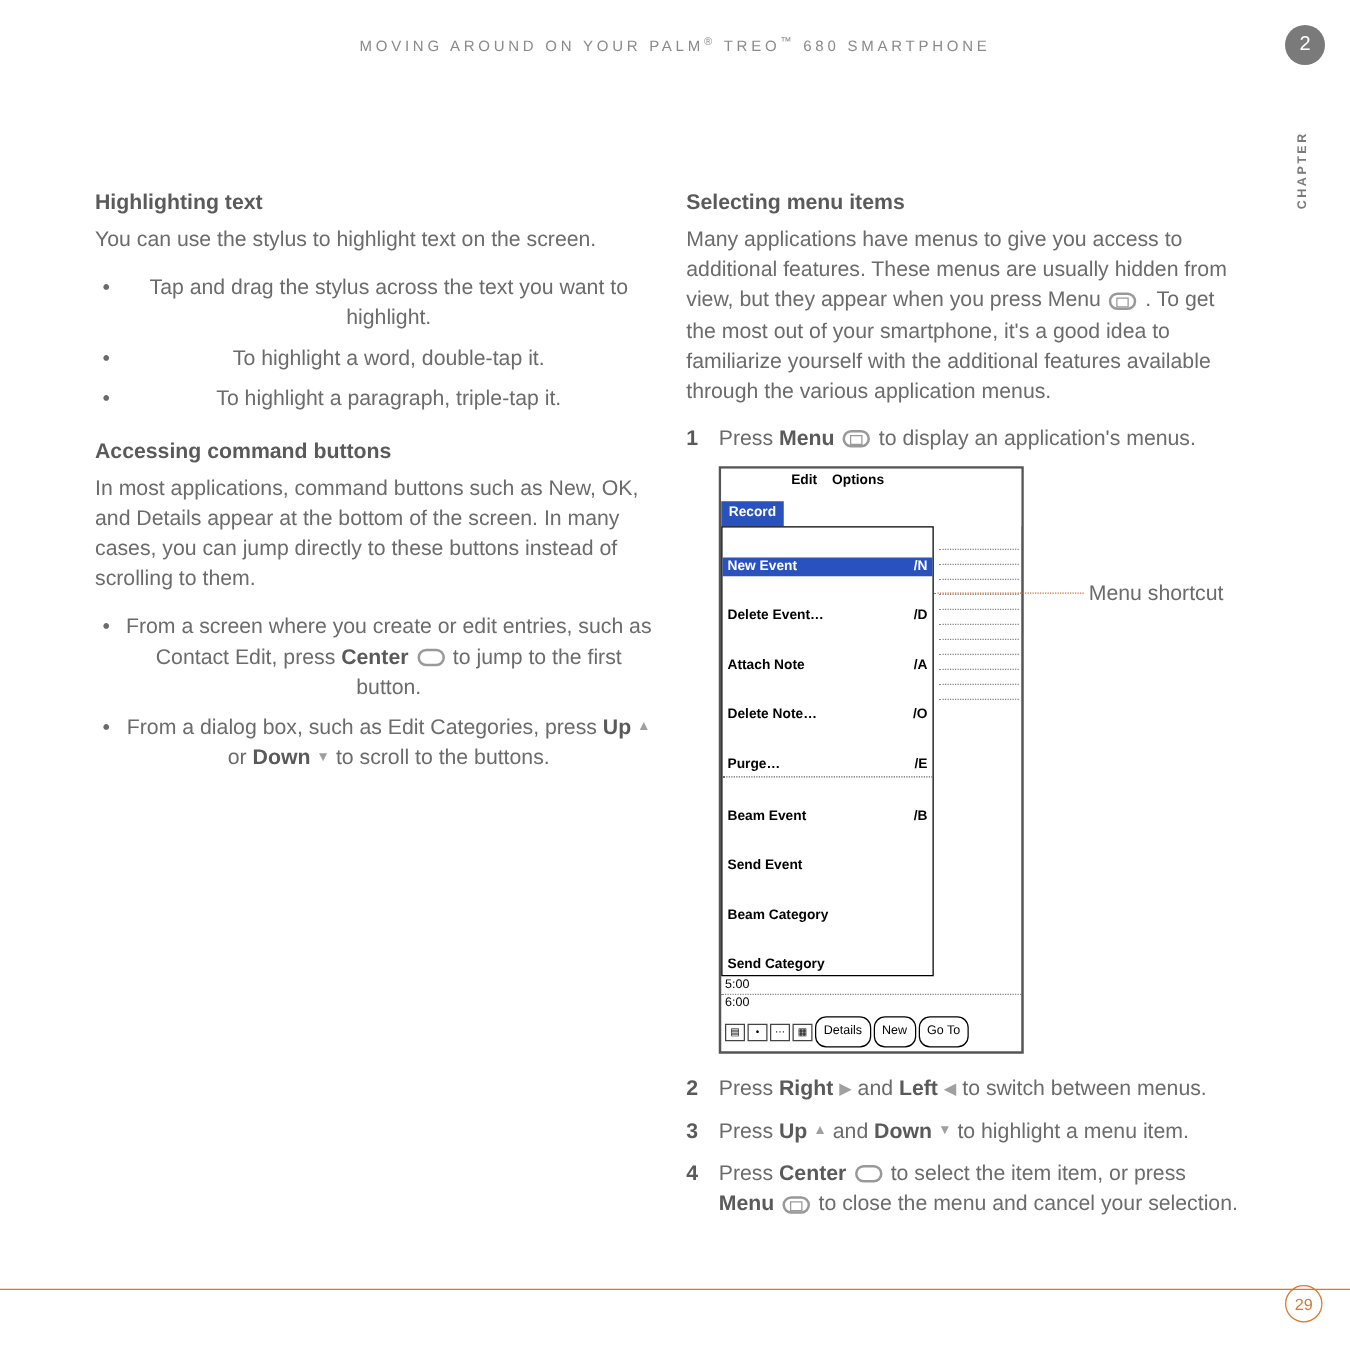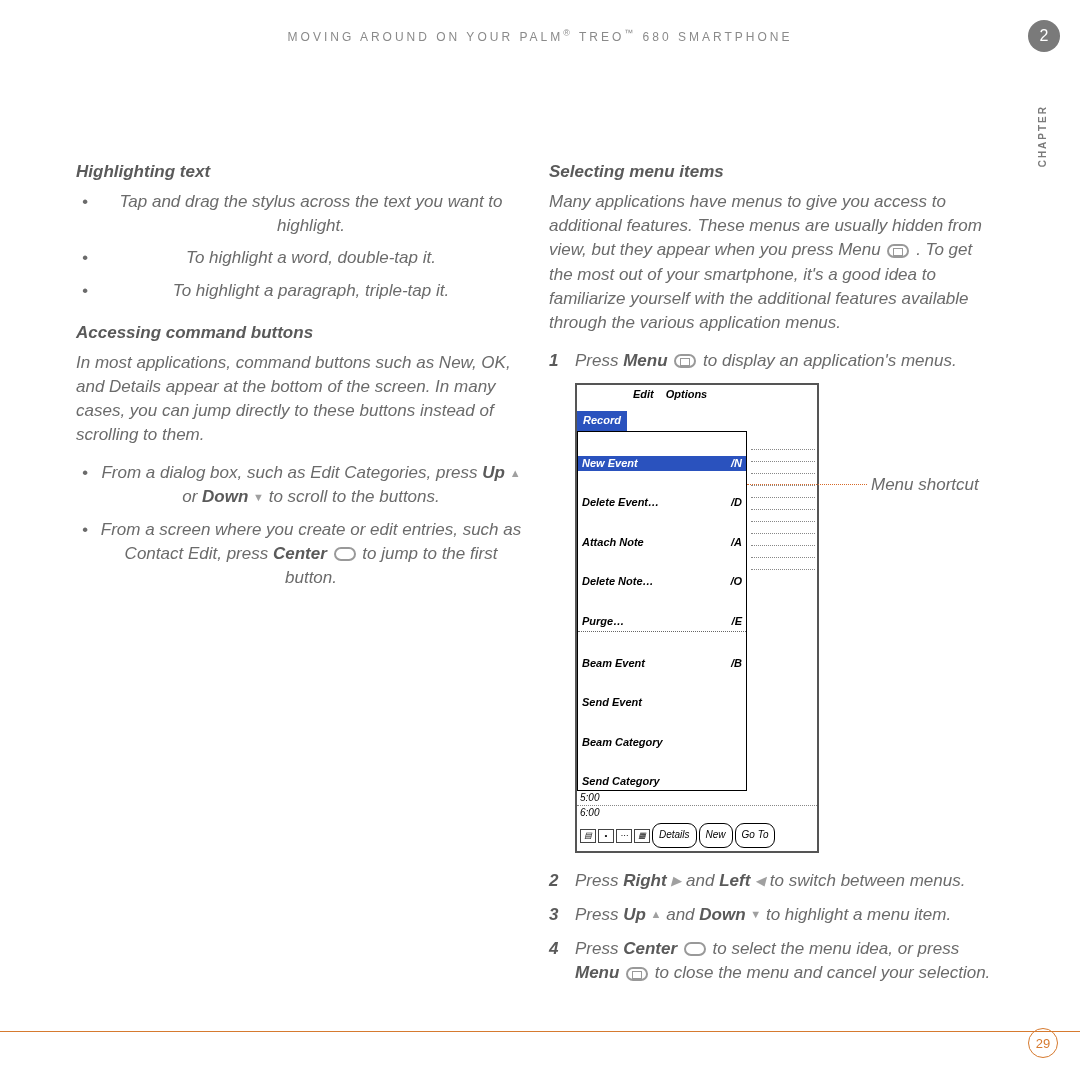--- a/index.html
+++ b/index.html
@@ -42,26 +42,25 @@
     right: 32px;
     font-size: 10px;
     letter-spacing: 2px;
     color: #7a7a7a;
     font-weight: bold;
     writing-mode: vertical-rl;
     transform: rotate(180deg);
   }
   .content {
     position: absolute;
-    top: 160px;
+    top: 150px;
     left: 76px;
     right: 85px;
     display: flex;
     gap: 27px;
-    font-style: italic;
   }
   .col {
     flex: 1;
     font-size: 17px;
     line-height: 1.42;
     color: #6b6b6b;
   }
   .section-heading {
     font-weight: bold;
     color: #5a5a5a;
@@ -198,37 +197,38 @@
 <div class="page-title">
   <span>MOVING AROUND ON YOUR PALM</span><sup>®</sup><span> TREO</span><sup>™</sup><span> 680 SMARTPHONE</span>
 </div>
 
 <div class="chapter-badge">2</div>
 <div class="chapter-label">CHAPTER</div>
 
 <div class="content">
   <div class="col">
     <div class="section-heading">Highlighting text</div>
+    <div class="para">You can use the stylus to highlight text on the screen.</div>
     <ul>
       <li>Tap and drag the stylus across the text you want to highlight.</li>
       <li>To highlight a word, double-tap it.</li>
       <li>To highlight a paragraph, triple-tap it.</li>
     </ul>
 
     <div class="section-heading">Accessing command buttons</div>
     <div class="para">In most applications, command buttons such as New, OK, and Details appear at the bottom of the screen. In many cases, you can jump directly to these buttons instead of scrolling to them.</div>
     <ul>
       <li>
+        <span>From a screen where you create or edit entries, such as Contact Edit, press </span><span class="b">Center</span>
+        <span class="center-icon"></span><span> to jump to the first button.</span>
+      </li>
+      <li>
         <span>From a dialog box, such as Edit Categories, press </span><span class="b">Up</span>
         <span class="glyph tri-up">▲</span><span> or </span><span class="b">Down</span>
         <span class="glyph tri-down">▼</span><span> to scroll to the buttons.</span>
-      </li>
-      <li>
-        <span>From a screen where you create or edit entries, such as Contact Edit, press </span><span class="b">Center</span>
-        <span class="center-icon"></span><span> to jump to the first button.</span>
       </li>
     </ul>
   </div>
 
   <div class="col">
     <div class="section-heading">Selecting menu items</div>
     <div class="para">
       <span>Many applications have menus to give you access to additional features. These menus are usually hidden from view, but they appear when you press Menu </span><span class="menu-icon"></span><span> . To get the most out of your smartphone, it's a good idea to familiarize yourself with the additional features available through the various application menus.</span>
     </div>
 
@@ -319,21 +319,21 @@
         <span class="glyph tri-right">▶</span><span> and </span><span class="b">Left</span>
         <span class="glyph tri-left">◀</span><span> to switch between menus.</span>
       </li>
       <li><span class="num">3</span>
         <span>Press </span><span class="b">Up</span>
         <span class="glyph tri-up">▲</span><span> and </span><span class="b">Down</span>
         <span class="glyph tri-down">▼</span><span> to highlight a menu item.</span>
       </li>
       <li><span class="num">4</span>
         <span>Press </span><span class="b">Center</span>
-        <span class="center-icon"></span><span> to select the menu idea, or press </span><span class="b">Menu</span>
+        <span class="center-icon"></span><span> to select the item item, or press </span><span class="b">Menu</span>
         <span class="menu-icon"></span><span> to close the menu and cancel your selection.</span>
       </li>
     </ol>
   </div>
 </div>
 
 <div class="footer-line"></div>
 <div class="page-num">29</div>
 
 </body></html>

